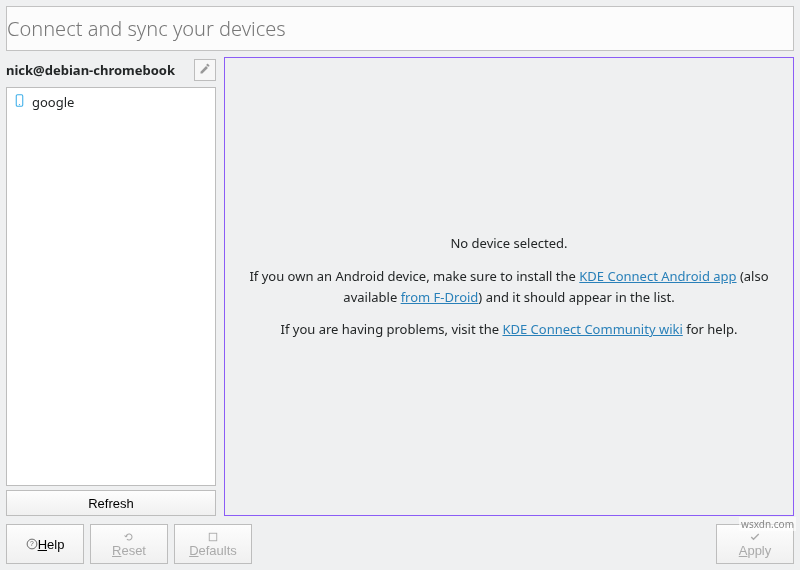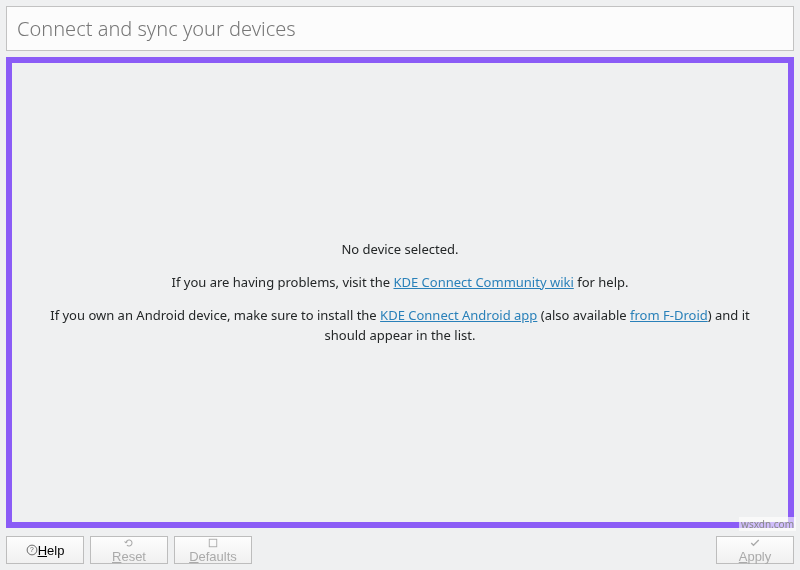--- a/index.html
+++ b/index.html
@@ -14,21 +14,21 @@
     }
     .window {
       display: flex;
       flex-direction: column;
       height: 100%;
       padding: 6px;
     }
     .title-bar {
       background: #fcfcfc;
       border: 1px solid #c2c2c2;
-      padding: 8px 10px;
+      padding: 8px 0;
       margin-bottom: 6px;
     }
     .title-bar h1 {
       font-size: 20px;
       font-weight: 300;
       color: #777;
     }
     .content-row {
       display: flex;
       flex: 1;
@@ -82,21 +82,21 @@
     .refresh-btn {
       margin-top: 4px;
       height: 26px;
       border: 1px solid #bdbdbd;
       background: linear-gradient(#fdfdfd, #f0f0f0);
       cursor: pointer;
       font-size: 13px;
     }
     .main-panel {
       flex: 1;
-      border: 6px solid #8b5cf6;
+      border: 1px solid #8b5cf6;
       background: #eff0f1;
       display: flex;
       flex-direction: column;
       align-items: center;
       justify-content: center;
       padding: 20px;
       text-align: center;
       font-size: 13px;
       line-height: 1.6;
     }
@@ -105,21 +105,21 @@
       color: #2980b9;
       text-decoration: underline;
     }
     .button-bar {
       display: flex;
       gap: 6px;
       margin-top: 8px;
     }
     .button-bar .spacer { flex: 1; }
     .btn {
-      height: 28px;
+      height: 40px;
       min-width: 78px;
       padding: 2px 10px;
       border: 1px solid #bdbdbd;
       background: linear-gradient(#fdfdfd, #f0f0f0);
       cursor: pointer;
       font-size: 13px;
       display: inline-flex;
       align-items: center;
       justify-content: center;
     }
@@ -148,28 +148,54 @@
   </style>
 </head>
 <body>
 
 <div class="window">
   <div class="title-bar">
     <h1>Connect and sync your devices</h1>
   </div>
 
   <div class="content-row">
+    <div class="sidebar">
+      <div class="host-row">
+        <span class="host-label">nick@debian-chromebook</span>
+        <button class="edit-btn">
+          <span class="ico">
+            <svg viewBox="0 0 16 16" width="12" height="12">
+                <path fill="currentColor" d="M2 11.5V14h2.5l7.4-7.4-2.5-2.5L2 11.5zM13.7 4.3c.4-.4.4-1 0-1.4l-1.6-1.6c-.4-.4-1-.4-1.4 0l-1.2 1.2 2.5 2.5 1.7-.7z"></path>
+              </svg>
+          </span>
+        </button>
+      </div>
+
+      <div class="device-list">
+        <div class="device-item">
+          <span class="phone-icon">
+            <svg viewBox="0 0 16 16" width="13" height="13">
+                <rect x="4" y="1" width="8" height="14" rx="1.5" fill="none" stroke="currentColor" stroke-width="1.3"></rect>
+                <circle cx="8" cy="13" r="0.8" fill="currentColor"></circle>
+              </svg>
+          </span>
+          <span>google</span>
+        </div>
+      </div>
+
+      <button class="refresh-btn">Refresh</button>
+    </div>
 
     <div class="main-panel">
       <p>No device selected.</p>
       <p>
-        <span>If you are having problems, visit the </span><a href="#">KDE Connect Community wiki</a><span> for help.</span>
+        <span>If you own an Android device, make sure to install the </span><a href="#">KDE Connect Android app</a><span> (also available </span><a href="#">from F-Droid</a><span>) and it should appear in the list.</span>
       </p>
       <p>
-        <span>If you own an Android device, make sure to install the </span><a href="#">KDE Connect Android app</a><span> (also available </span><a href="#">from F-Droid</a><span>) and it should appear in the list.</span>
+        <span>If you are having problems, visit the </span><a href="#">KDE Connect Community wiki</a><span> for help.</span>
       </p>
     </div>
   </div>
 
   <div class="button-bar">
     <button class="btn">
       <span class="ico">
         <svg viewBox="0 0 16 16" width="12" height="12">
             <circle cx="8" cy="8" r="6.5" fill="none" stroke="#5a5a5a" stroke-width="1.2"></circle>
             <text x="8" y="11" text-anchor="middle" font-size="9" fill="#5a5a5a">?</text>

